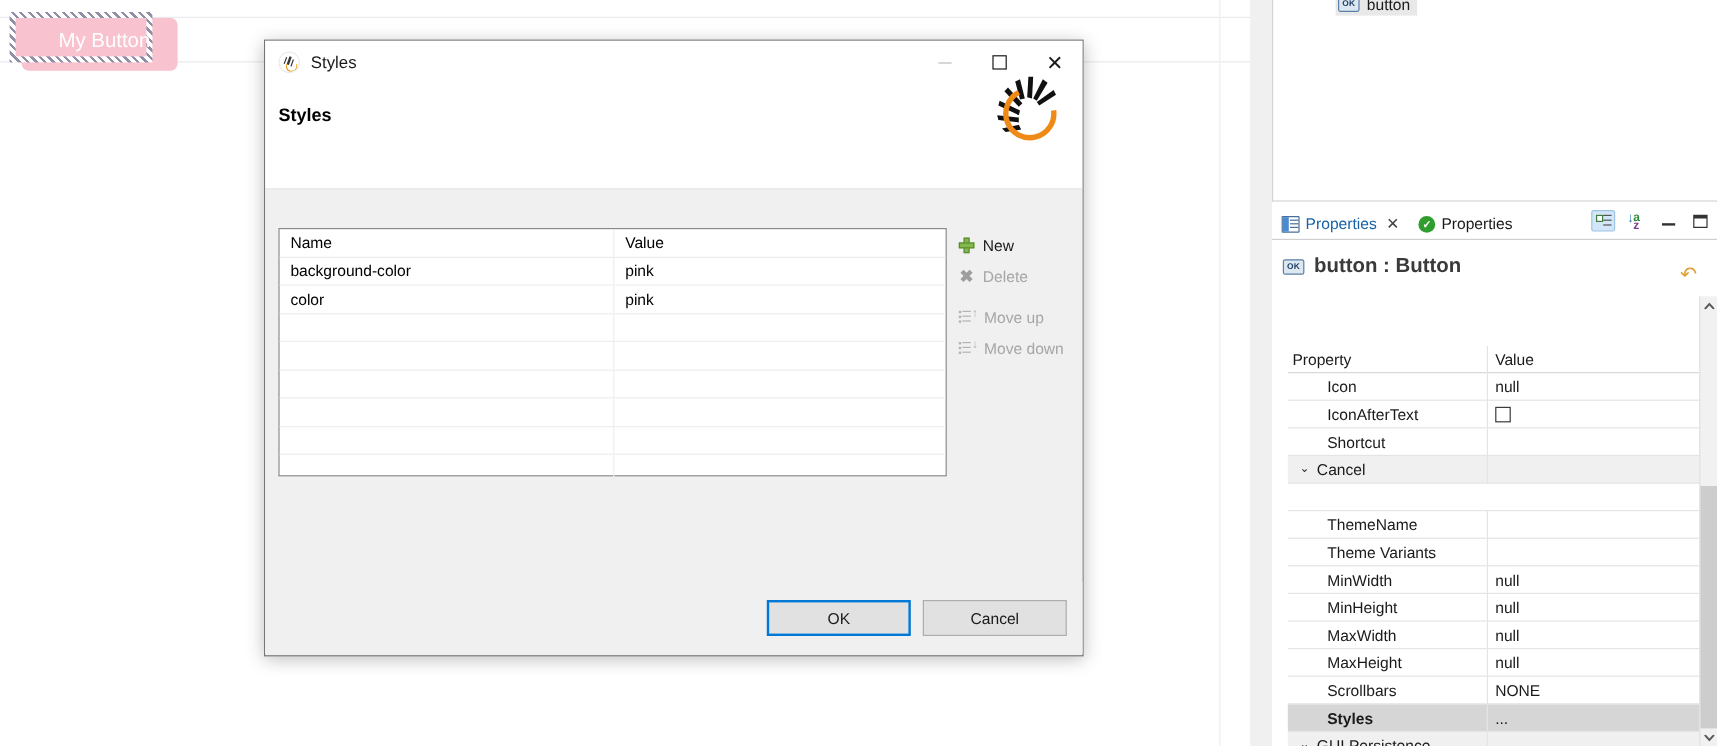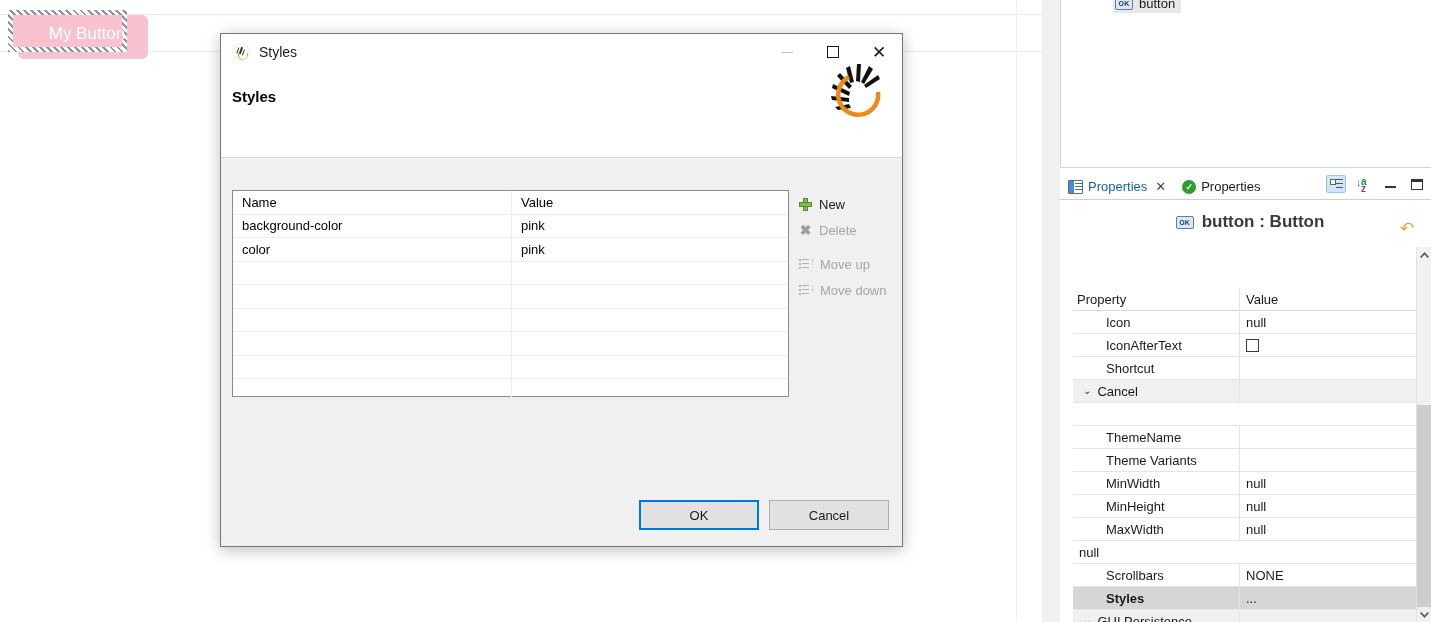--- a/index.html
+++ b/index.html
@@ -203,21 +203,20 @@
   .sort-arrow { position:absolute; left:1px; top:0px; color:#2b6fb5; font-size:11px; line-height:11px;}
   .min-icon { width: 11px; height: 2px; background: #333; margin-top: 6px; }
   .max-icon { width: 12px; height: 11px; border: 1px solid #333; border-top-width: 3px; }
 
   
   .panel-title {
     position: absolute; left: 0; top: 204px;
     width: 371px; height: 36px;
     display: flex; align-items: center;
     padding-left: 9px;
-    justify-content: center;
   }
   .panel-title .ok-icon { margin-right: 8px; }
   .panel-title-text {
     font-size: 17px; font-weight: bold; color: #3a3a3a;
   }
   .ret-icon {
     position: absolute; right: 13px; top: 221px;
     width: 18px; height: 16px;
     color: #e0a23c; font-size: 17px; line-height: 16px;
   }
@@ -582,20 +581,21 @@
       <div class="prop-name indent">MinHeight</div>
       <div class="prop-val">null</div>
     </div>
 
     <div class="prop-row">
       <div class="prop-name indent">MaxWidth</div>
       <div class="prop-val">null</div>
     </div>
 
     <div class="prop-row">
+      <div class="prop-name indent">MaxHeight</div>
       <div class="prop-val">null</div>
     </div>
 
     <div class="prop-row">
       <div class="prop-name indent">Scrollbars</div>
       <div class="prop-val">NONE</div>
     </div>
 
     <div class="prop-row selected">
       <div class="prop-name indent">Styles</div>

